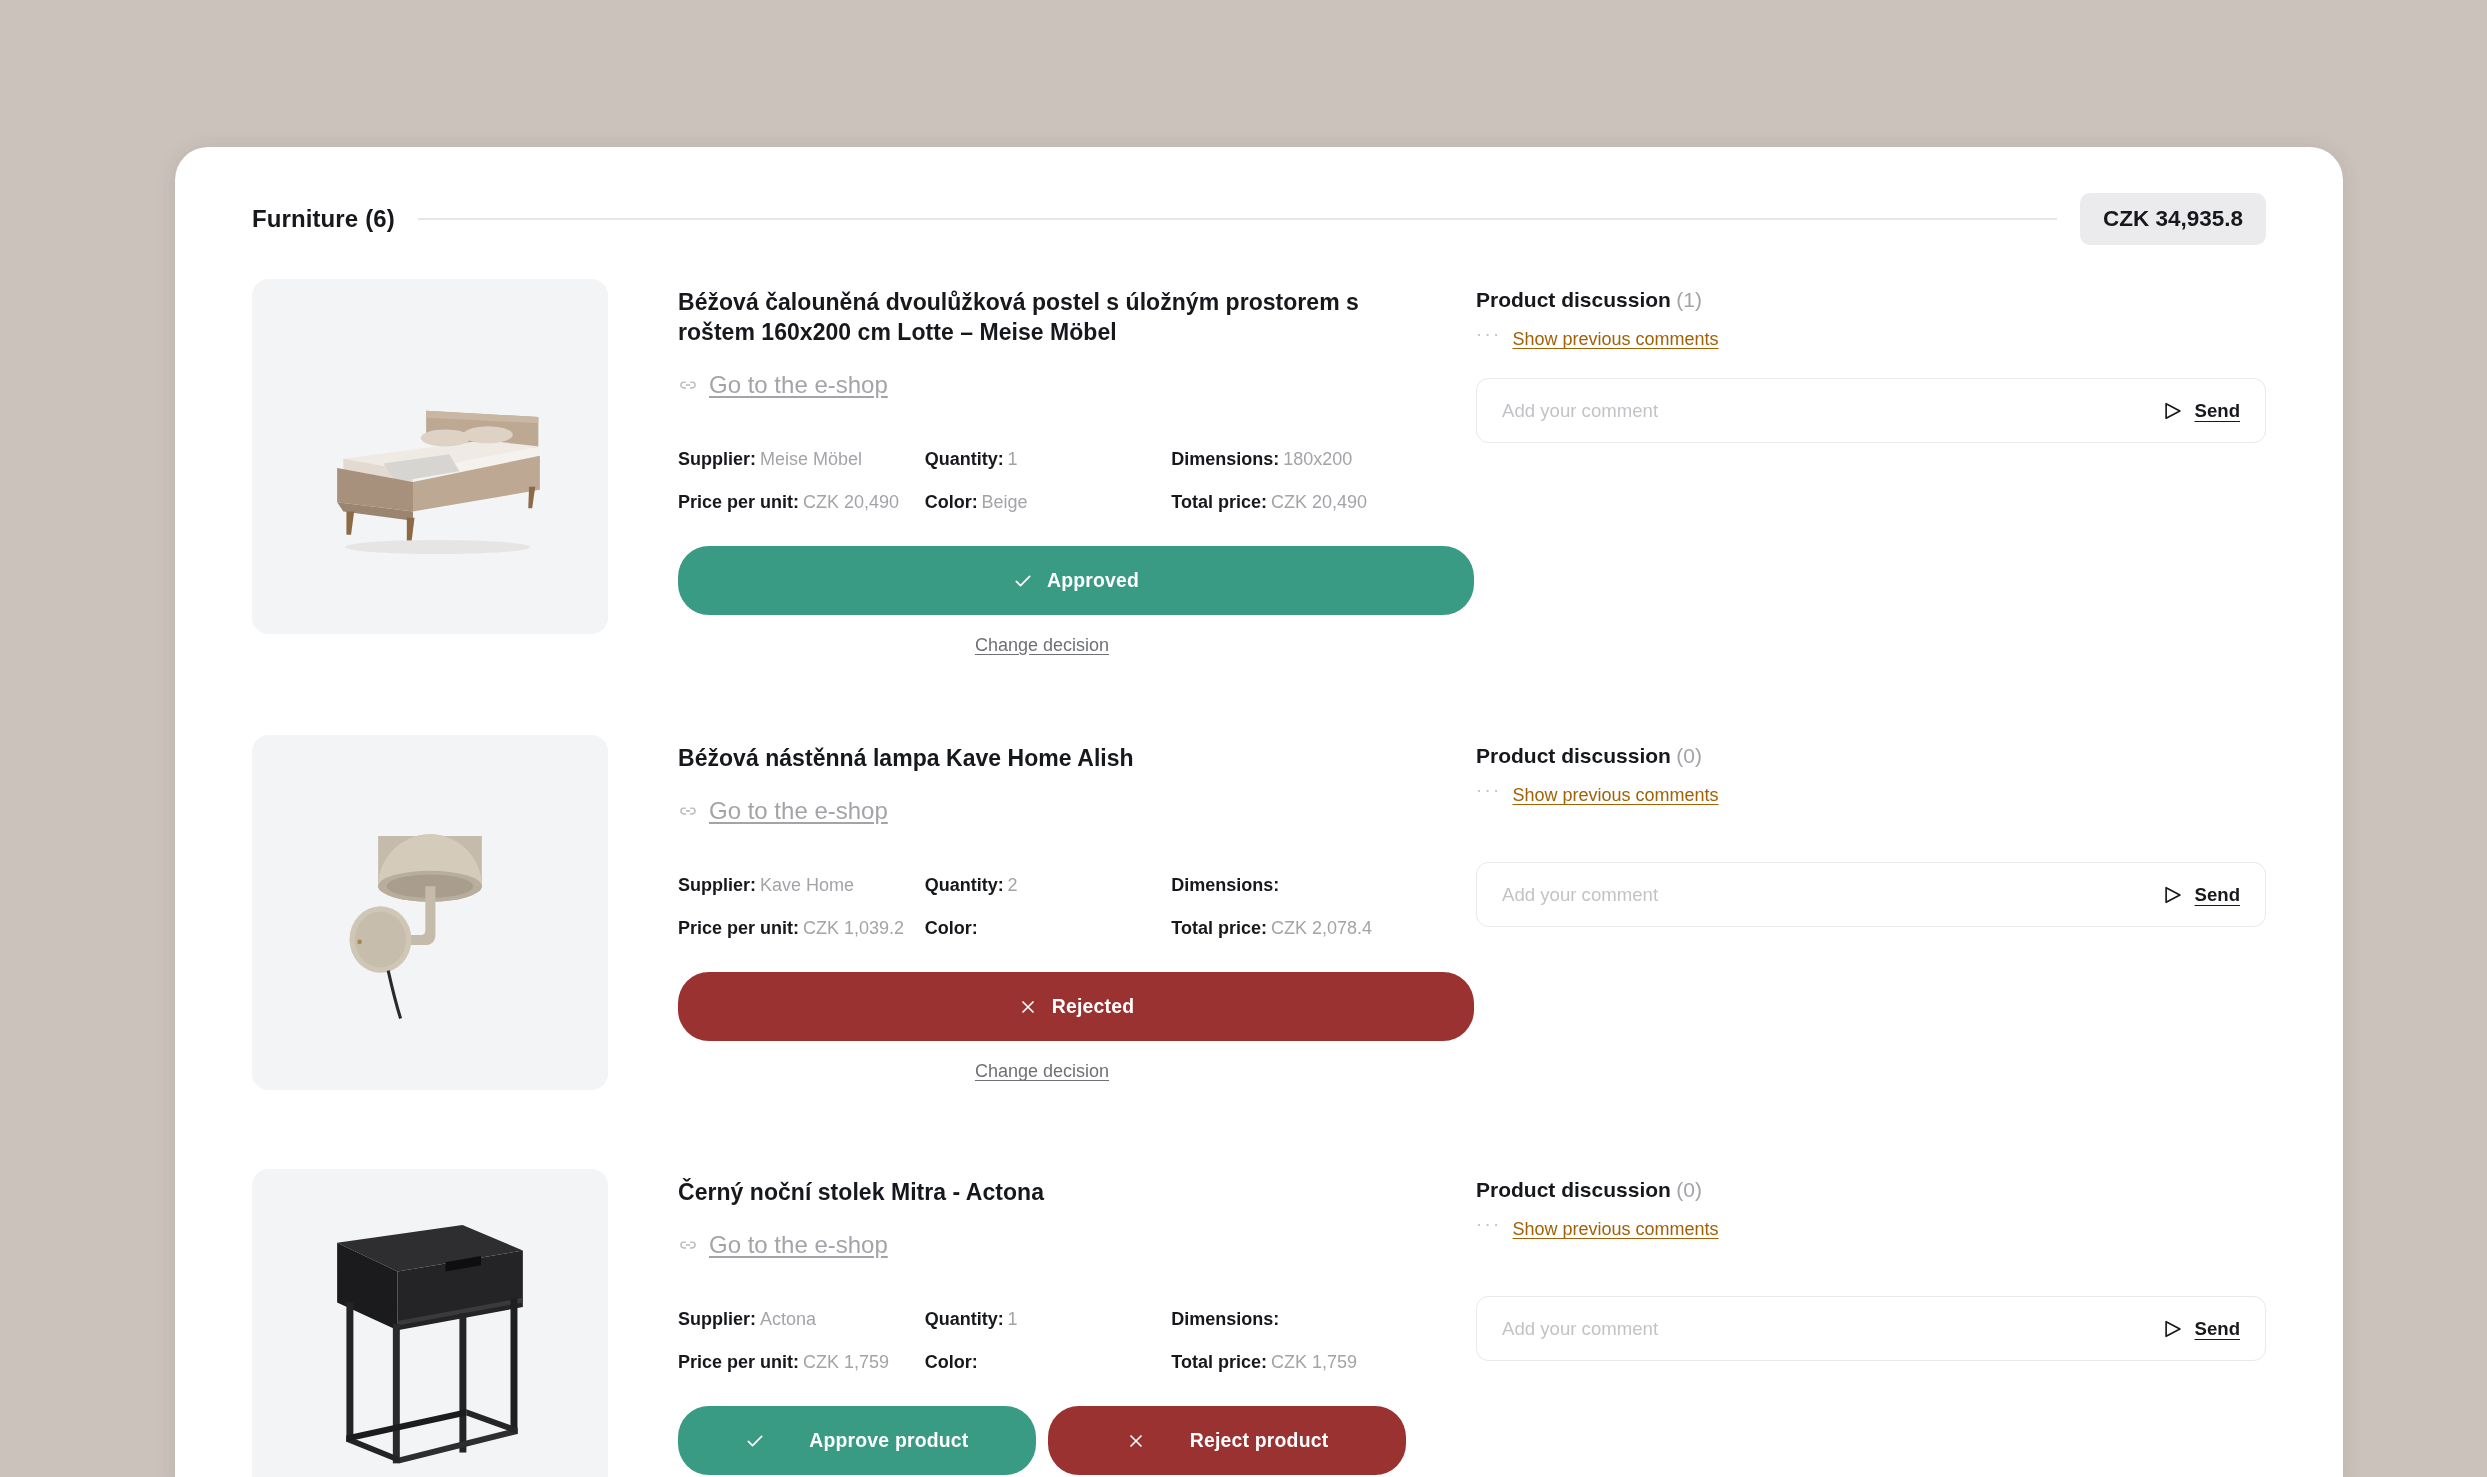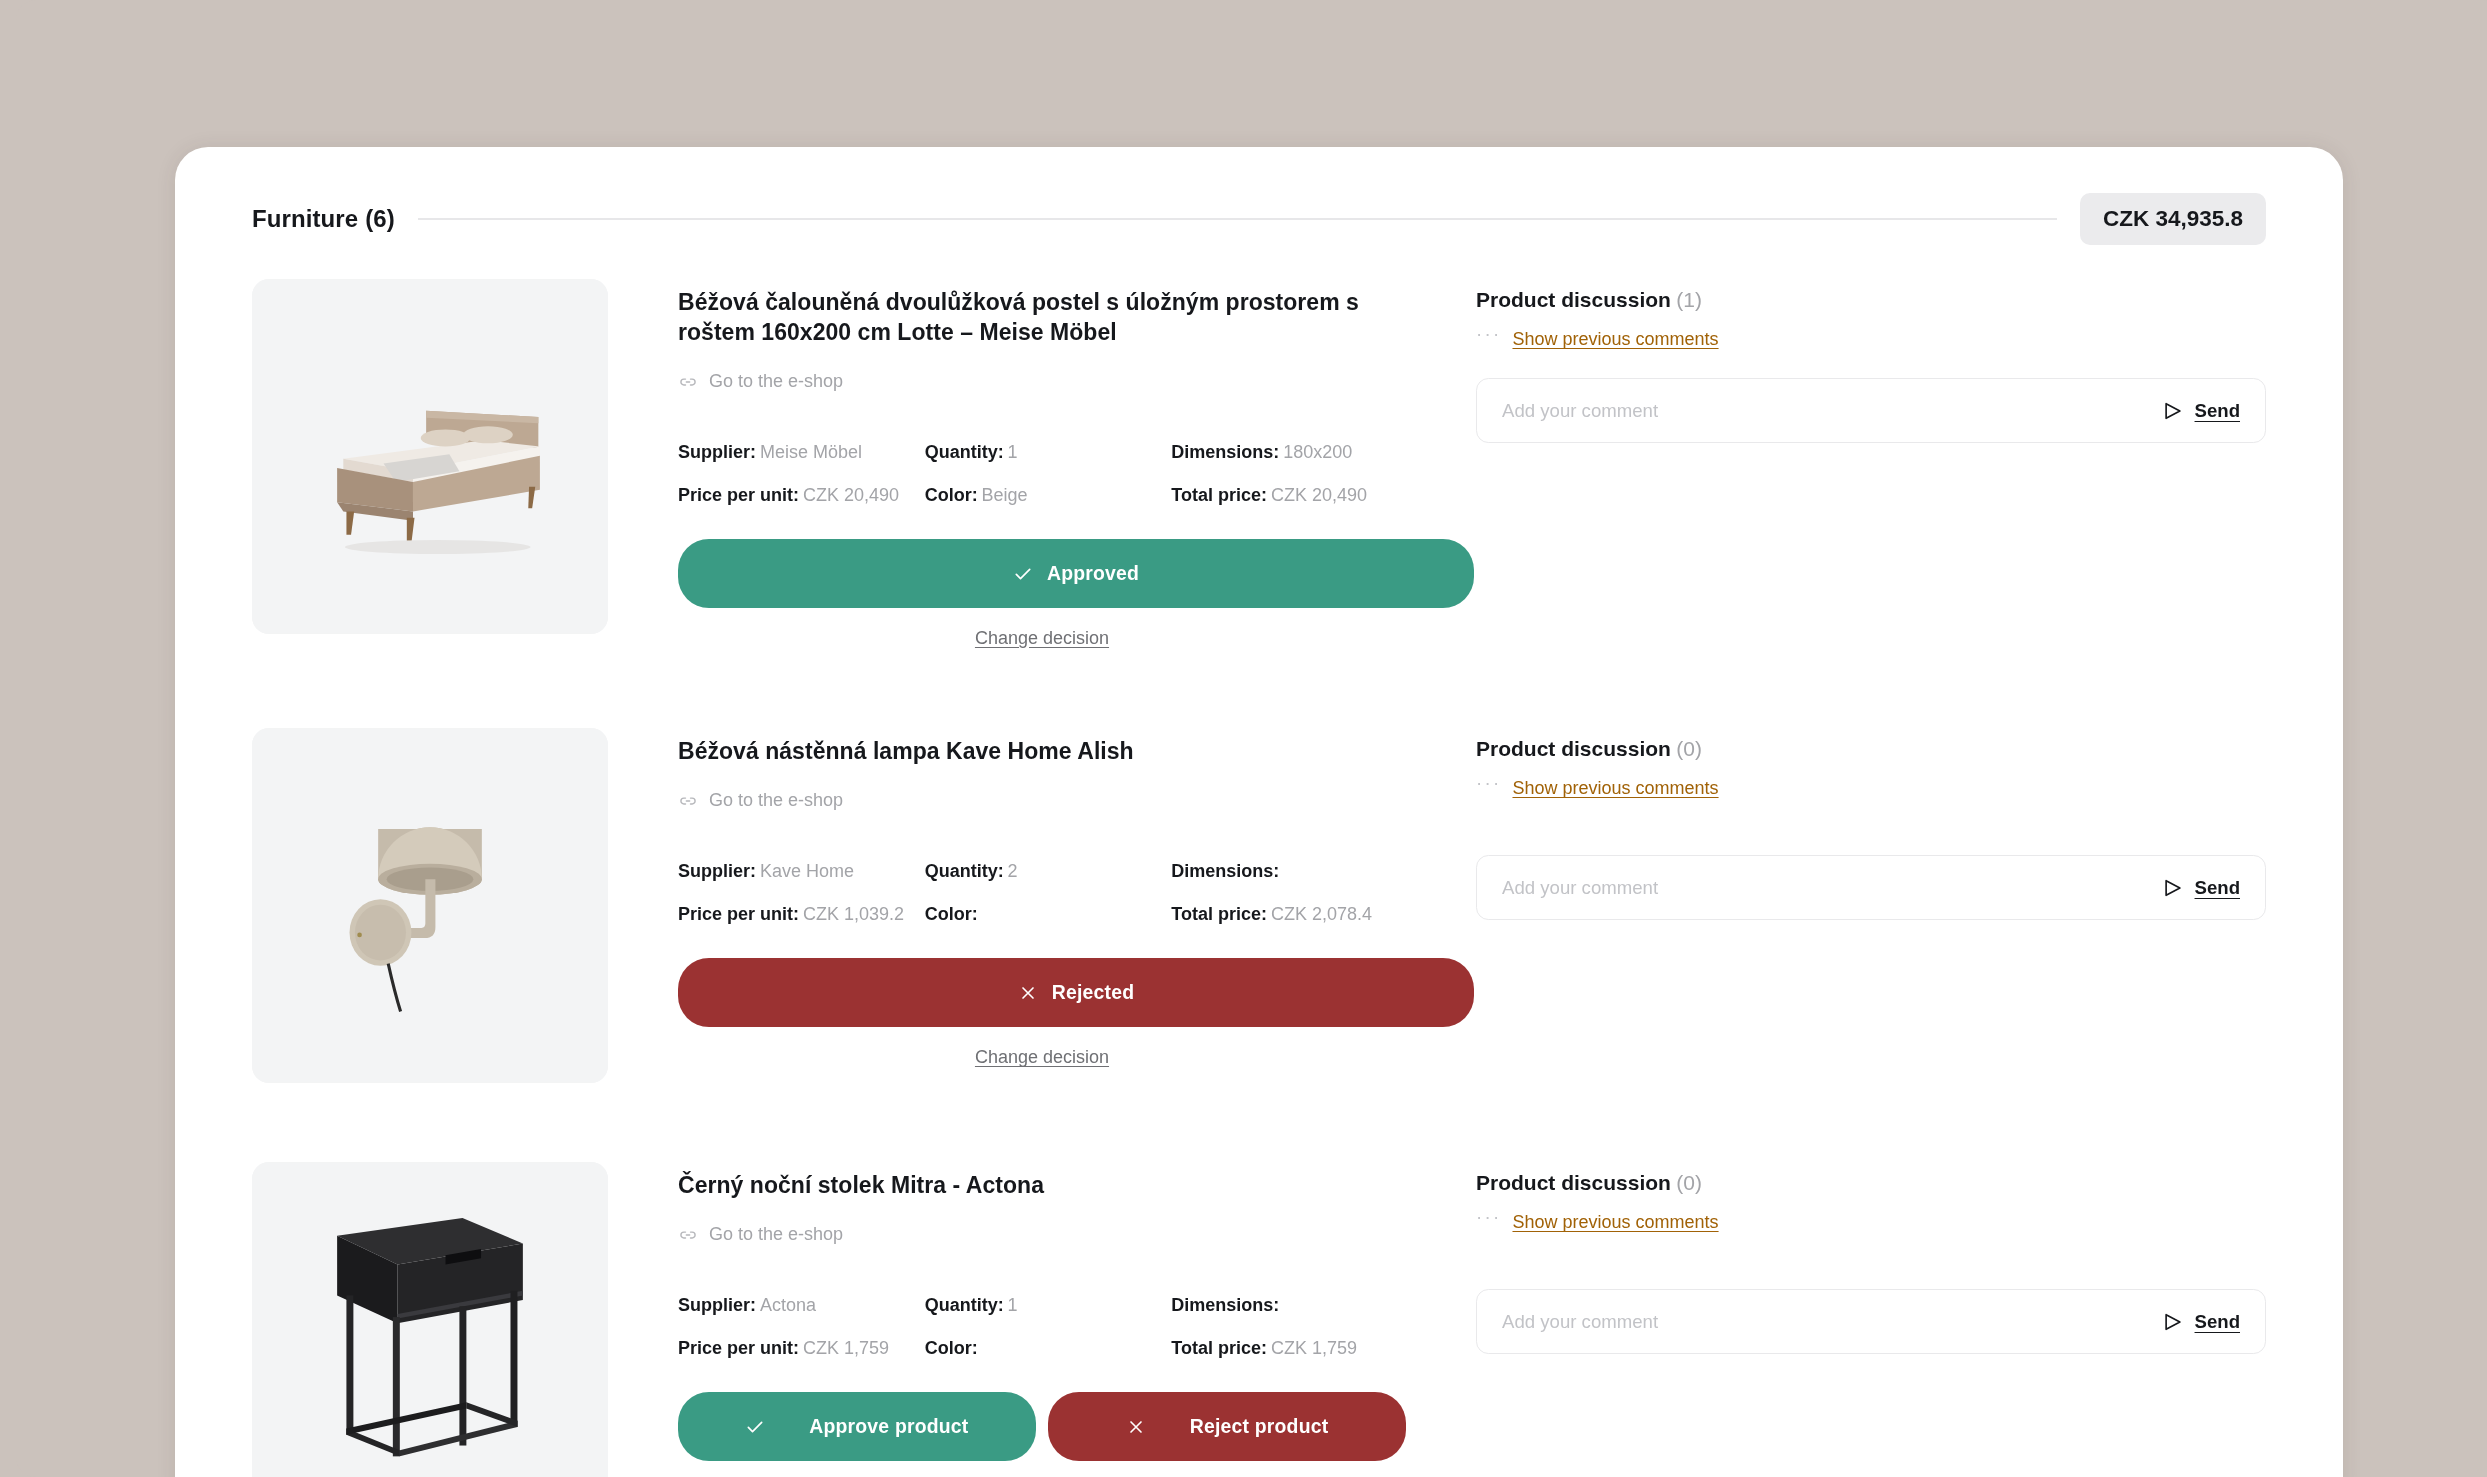--- a/index.html
+++ b/index.html
@@ -113,22 +113,23 @@
 
   .eshop-link {
     display: flex;
     align-items: center;
     gap: 11px;
     margin-top: 23px;
     width: fit-content;
     cursor: pointer;
   }
   .eshop-link .lbl {
-    font-size: 18px;
+    font-size: 24px;
     color: #a3a4a8;
+    text-decoration: underline;
     text-underline-offset: 3.1px;
   }
   .link-ico { width: 20px; height: 20px; flex: 0 0 auto; color: #b6b7bb; }
   .link-ico svg { display: block; }
 
   .spec-grid {
     display: grid;
     grid-template-columns: 1fr 1fr 1fr;
     column-gap: 0;
     row-gap: 0;

